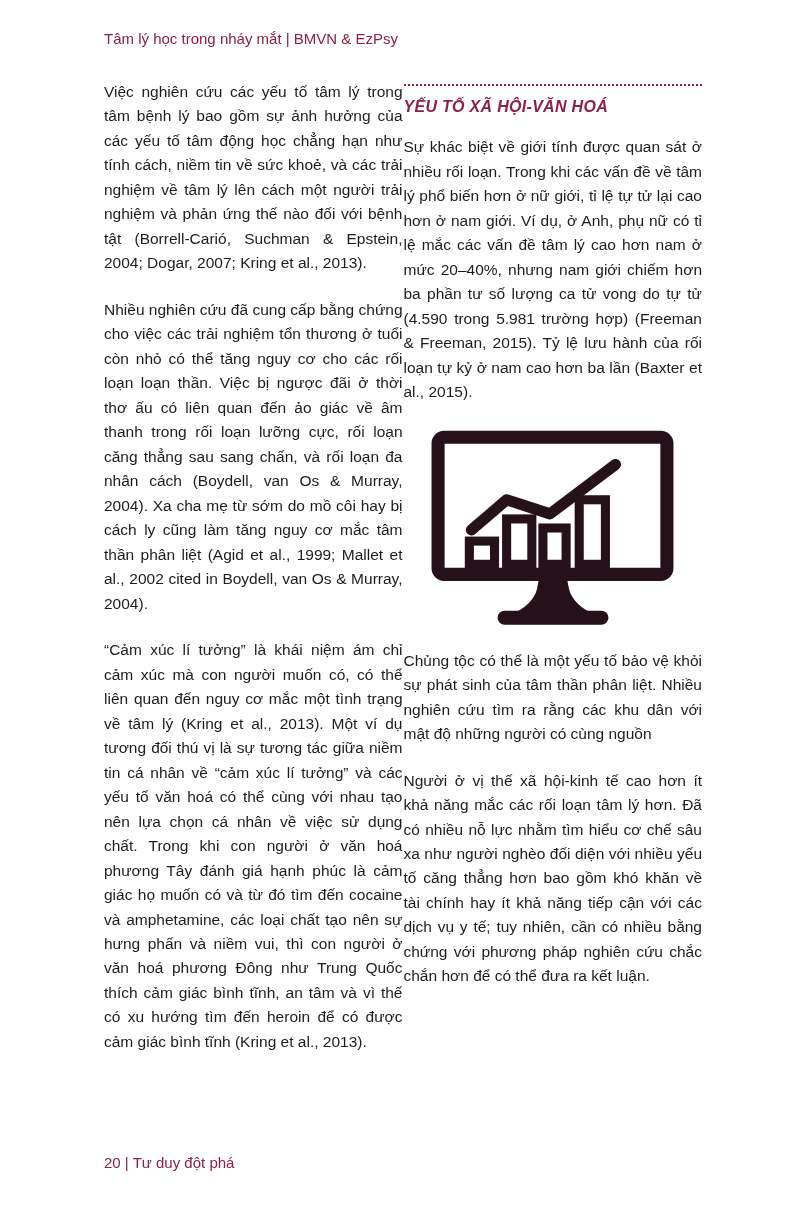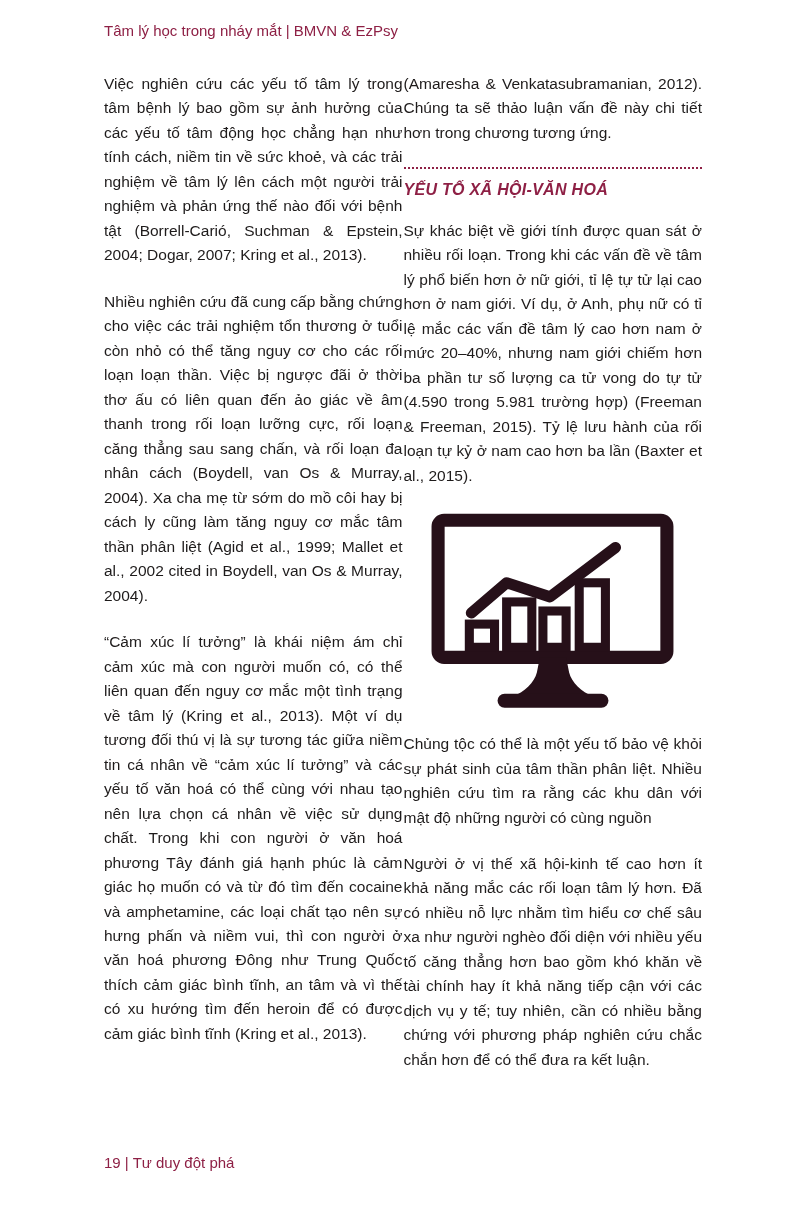--- a/index.html
+++ b/index.html
@@ -7,21 +7,21 @@
     padding: 0;
     background: #ffffff;
   }
   .page {
     position: relative;
     width: 724px;
     height: 1215px;
     margin: 0 auto;
     background: #ffffff;
     box-sizing: border-box;
-    padding: 22px 60px 0 66px;
+    padding: 30px 60px 0 66px;
     overflow: hidden;
     font-family: "Liberation Sans", sans-serif;
     color: #1e1b1b;
   }
   .page-header {
     color: #8E2045;
     font-size: 15px;
     line-height: 1.2;
     margin-bottom: 32px;
   }
@@ -81,21 +81,20 @@
 
   <div class="columns">
 
     <div class="col">
       <p>Việc nghiên cứu các yếu tố tâm lý trong tâm bệnh lý bao gồm sự ảnh hưởng của các yếu tố tâm động học chẳng hạn như tính cách, niềm tin về sức khoẻ, và các trải nghiệm về tâm lý lên cách một người trải nghiệm và phản ứng thế nào đối với bệnh tật (Borrell-Carió, Suchman &amp; Epstein, 2004; Dogar, 2007; Kring et al., 2013).</p>
       <p>Nhiều nghiên cứu đã cung cấp bằng chứng cho việc các trải nghiệm tổn thương ở tuổi còn nhỏ có thể tăng nguy cơ cho các rối loạn loạn thần. Việc bị ngược đãi ở thời thơ ấu có liên quan đến ảo giác về âm thanh trong rối loạn lưỡng cực, rối loạn căng thẳng sau sang chấn, và rối loạn đa nhân cách (Boydell, van Os &amp; Murray, 2004). Xa cha mẹ từ sớm do mồ côi hay bị cách ly cũng làm tăng nguy cơ mắc tâm thần phân liệt (Agid et al., 1999; Mallet et al., 2002 cited in Boydell, van Os &amp; Murray, 2004).</p>
       <p>“Cảm xúc lí tưởng” là khái niệm ám chỉ cảm xúc mà con người muốn có, có thể liên quan đến nguy cơ mắc một tình trạng về tâm lý (Kring et al., 2013). Một ví dụ tương đối thú vị là sự tương tác giữa niềm tin cá nhân về “cảm xúc lí tưởng” và các yếu tố văn hoá có thể cùng với nhau tạo nên lựa chọn cá nhân về việc sử dụng chất. Trong khi con người ở văn hoá phương Tây đánh giá hạnh phúc là cảm giác họ muốn có và từ đó tìm đến cocaine và amphetamine, các loại chất tạo nên sự hưng phấn và niềm vui, thì con người ở văn hoá phương Đông như Trung Quốc thích cảm giác bình tĩnh, an tâm và vì thế có xu hướng tìm đến heroin để có được cảm giác bình tĩnh (Kring et al., 2013).</p>
     </div>
 
     <div class="col">
-      <p>(Amaresha &amp; Venkatasubramanian, 2012). Chúng ta sẽ thảo luận vấn đề này chi tiết hơn trong chương tương ứng.</p>
 
       <hr class="section-divider">
 
       <h2 class="section-heading">YẾU TỐ XÃ HỘI-VĂN HOÁ</h2>
 
       <p>Sự khác biệt về giới tính được quan sát ở nhiều rối loạn. Trong khi các vấn đề về tâm lý phổ biến hơn ở nữ giới, tỉ lệ tự tử lại cao hơn ở nam giới. Ví dụ, ở Anh, phụ nữ có tỉ lệ mắc các vấn đề tâm lý cao hơn nam ở mức 20–40%, nhưng nam giới chiếm hơn ba phần tư số lượng ca tử vong do tự tử (4.590 trong 5.981 trường hợp) (Freeman &amp; Freeman, 2015). Tỷ lệ lưu hành của rối loạn tự kỷ ở nam cao hơn ba lần (Baxter et al., 2015).</p>
 
       <div class="figure">
 
         <svg width="252" height="202" viewBox="0 0 250 200" fill="none" xmlns="http://www.w3.org/2000/svg">
@@ -109,15 +108,15 @@
           <rect x="70" y="182" width="110" height="14" rx="7" fill="#261019"></rect>
         </svg>
       </div>
 
       <p>Chủng tộc có thể là một yếu tố bảo vệ khỏi sự phát sinh của tâm thần phân liệt. Nhiều nghiên cứu tìm ra rằng các khu dân với mật độ những người có cùng nguồn</p>
       <p>Người ở vị thế xã hội-kinh tế cao hơn ít khả năng mắc các rối loạn tâm lý hơn. Đã có nhiều nỗ lực nhằm tìm hiểu cơ chế sâu xa như người nghèo đối diện với nhiều yếu tố căng thẳng hơn bao gồm khó khăn về tài chính hay ít khả năng tiếp cận với các dịch vụ y tế; tuy nhiên, cần có nhiều bằng chứng với phương pháp nghiên cứu chắc chắn hơn để có thể đưa ra kết luận.</p>
     </div>
 
   </div>
 
-  <div class="page-footer">19 | Tư duy đột phá</div>
+  <div class="page-footer">20 | Tư duy đột phá</div>
 
 </div>
 
 </body></html>

